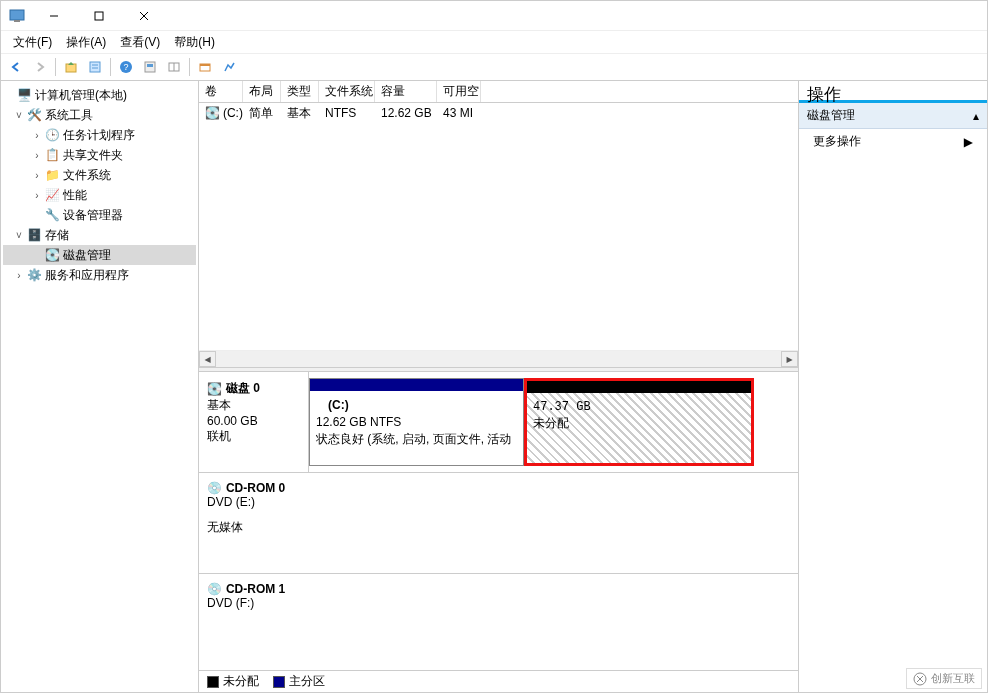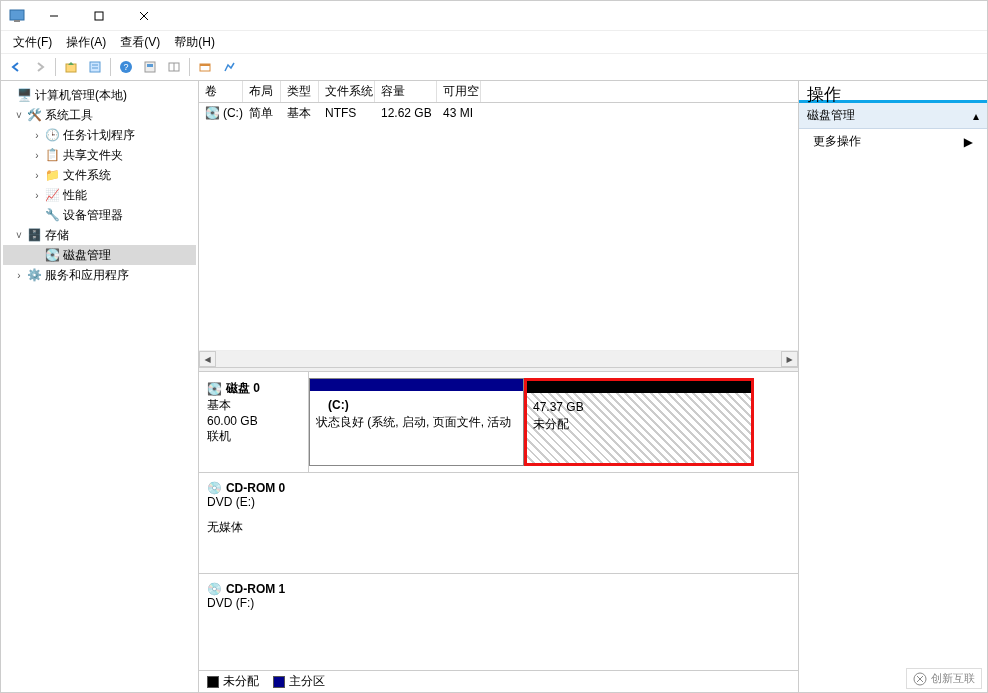--- a/index.html
+++ b/index.html
@@ -35,21 +35,21 @@
 .disk-area { flex: 1; overflow: auto; }
 .disk-block { display: flex; border-bottom: 1px solid #ccc; }
 .disk-info { width: 110px; padding: 8px; font-size: 12px; border-right: 1px solid #ccc; }
 .disk-info .name { font-weight: bold; display: flex; align-items: center; gap: 4px; }
 .disk-parts { flex: 1; display: flex; padding: 6px 6px 6px 0; gap: 0; min-height: 100px; }
 .partition { border: 1px solid #888; display: flex; flex-direction: column; }
 .part-header { height: 12px; }
 .part-body { flex: 1; padding: 6px; font-size: 12px; line-height: 1.4; position: relative; }
 .primary-header { background: #00008b; }
 .unalloc-header { background: #000; }
-.unalloc-body { background: repeating-linear-gradient(45deg, #fff, #fff 4px, #ccc 4px, #ccc 6px); }
+.unalloc-body { background: repeating-linear-gradient(45deg, #fff, #fff 4px, #ccc 4px, #ccc 6px); font-family: Liberation Mono, monospace; }
 .red-border { border: 3px solid #e11; }
 .legend { height: 22px; border-top: 1px solid #ccc; display: flex; align-items: center; padding: 0 8px; gap: 14px; }
 .legend-item { display: flex; align-items: center; gap: 4px; font-size: 12px; }
 .swatch { width: 12px; height: 12px; border: 1px solid #555; }
 .actions { width: 188px; display: flex; flex-direction: column; }
 .actions-title { height: 22px; padding: 2px 8px; font-size: 17px; border-bottom: 3px solid #0ea5e9; }
 .action-section { background: #e5eff8; padding: 4px 8px; border-bottom: 1px solid #c9d8e8; display: flex; justify-content: space-between; align-items: center; font-size: 12px;}
 .action-item { padding: 4px 14px; display: flex; justify-content: space-between; align-items: center; font-size: 12px; }
 .watermark { position: absolute; right: 6px; bottom: 4px; font-size: 11px; color: #888; background: rgba(255,255,255,0.85); padding: 2px 6px; border: 1px solid #ddd; display: flex; align-items: center; gap: 4px;}
 </style>
@@ -240,20 +240,21 @@
               </div>
             <div>基本</div>
             <div>60.00 GB</div>
             <div>联机</div>
           </div>
           <div class="disk-parts">
             <div class="partition" style="width:215px">
               <div class="part-header primary-header"></div>
               <div class="part-body">
                 <div style="padding-left:12px"><b>(C:)</b></div>
+                <div>12.62 GB NTFS</div>
                 <div>状态良好 (系统, 启动, 页面文件, 活动</div>
               </div>
             </div>
             <div class="partition red-border" style="width:230px">
               <div class="part-header unalloc-header"></div>
               <div class="part-body unalloc-body">
                 <div>47.37 GB</div>
                 <div>未分配</div>
               </div>
             </div>

